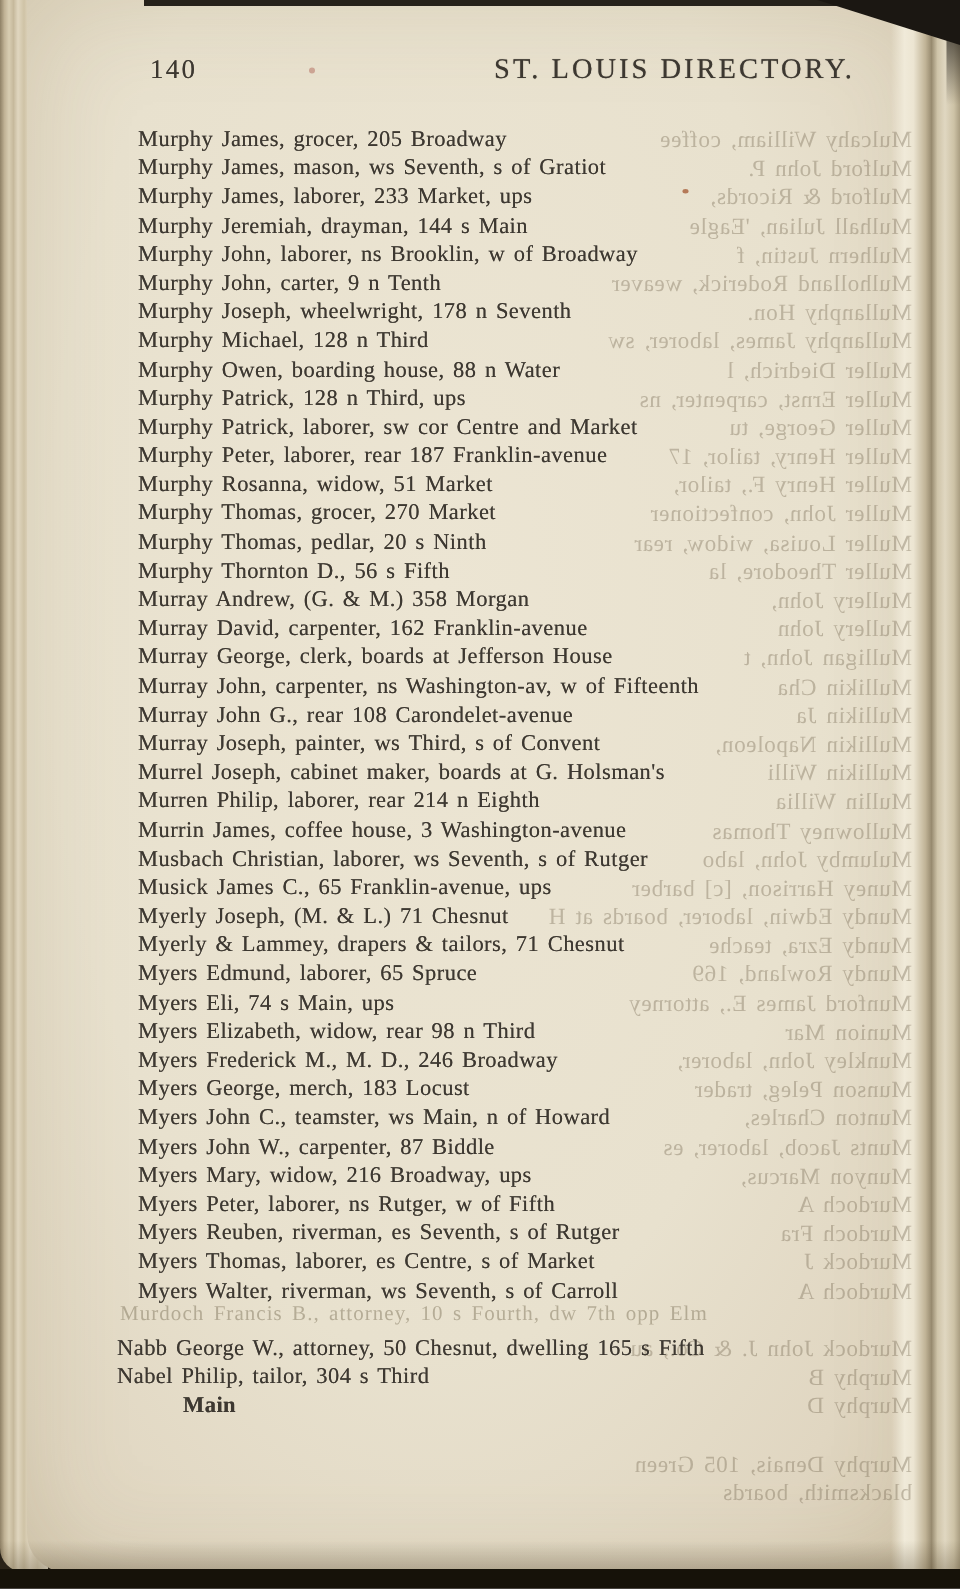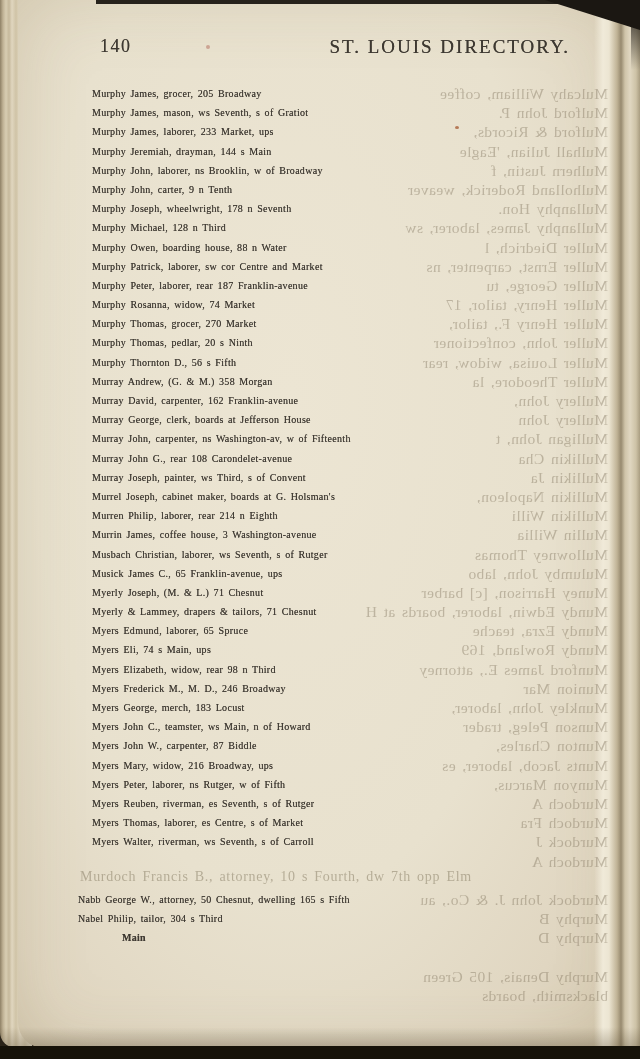--- a/index.html
+++ b/index.html
@@ -65,21 +65,21 @@
     position:absolute; left:100px; top:36px;
     font-size:18px; letter-spacing:1.5px;
     text-shadow:0 0 0.4px rgba(61,56,49,0.7);
   }
   .title {
     position:absolute; left:130px; top:36px; width:440px; text-align:right;
     font-size:19px; letter-spacing:2px; white-space:nowrap;
     text-shadow:0 0 0.5px rgba(61,56,49,0.8);
   }
   .dirlist {
-    position:absolute; font-size:10px; line-height:19.2px;
+    position:absolute; font-size:15px; line-height:19.2px;
     letter-spacing:0.3px; word-spacing:1.6px;
     text-shadow:0 0 0.35px rgba(61,56,49,0.75);
   }
   .dirlist div { white-space:nowrap; height:19.2px; }
   .list1 { left:92px; top:84px; }
   .list2 { left:78px; top:890px; }
   .dirlist div.indent { padding-left:44px;font-weight:bold; }
 
   .speck { position:absolute; border-radius:50%; }
   .speck-a { left:455px; top:126px; width:4px; height:3px; background:#a3552f; opacity:0.75; }
@@ -158,23 +158,24 @@
     <div class="dirlist list1">
         <div>Murphy James, grocer, 205 Broadway</div>
         <div>Murphy James, mason, ws Seventh, s of Gratiot</div>
         <div>Murphy James, laborer, 233 Market, ups</div>
         <div>Murphy Jeremiah, drayman, 144 s Main</div>
         <div>Murphy John, laborer, ns Brooklin, w of Broadway</div>
         <div>Murphy John, carter, 9 n Tenth</div>
         <div>Murphy Joseph, wheelwright, 178 n Seventh</div>
         <div>Murphy Michael, 128 n Third</div>
         <div>Murphy Owen, boarding house, 88 n Water</div>
+        <div>Murphy Patrick, 128 n Third, ups</div>
         <div>Murphy Patrick, laborer, sw cor Centre and Market</div>
         <div>Murphy Peter, laborer, rear 187 Franklin-avenue</div>
-        <div>Murphy Rosanna, widow, 74 Market</div>
+        <div>Murphy Rosanna, widow, 51 Market</div>
         <div>Murphy Thomas, grocer, 270 Market</div>
         <div>Murphy Thomas, pedlar, 20 s Ninth</div>
         <div>Murphy Thornton D., 56 s Fifth</div>
         <div>Murray Andrew, (G. &amp; M.) 358 Morgan</div>
         <div>Murray David, carpenter, 162 Franklin-avenue</div>
         <div>Murray George, clerk, boards at Jefferson House</div>
         <div>Murray John, carpenter, ns Washington-av, w of Fifteenth</div>
         <div>Murray John G., rear 108 Carondelet-avenue</div>
         <div>Murray Joseph, painter, ws Third, s of Convent</div>
         <div>Murrel Joseph, cabinet maker, boards at G. Holsman's</div>

